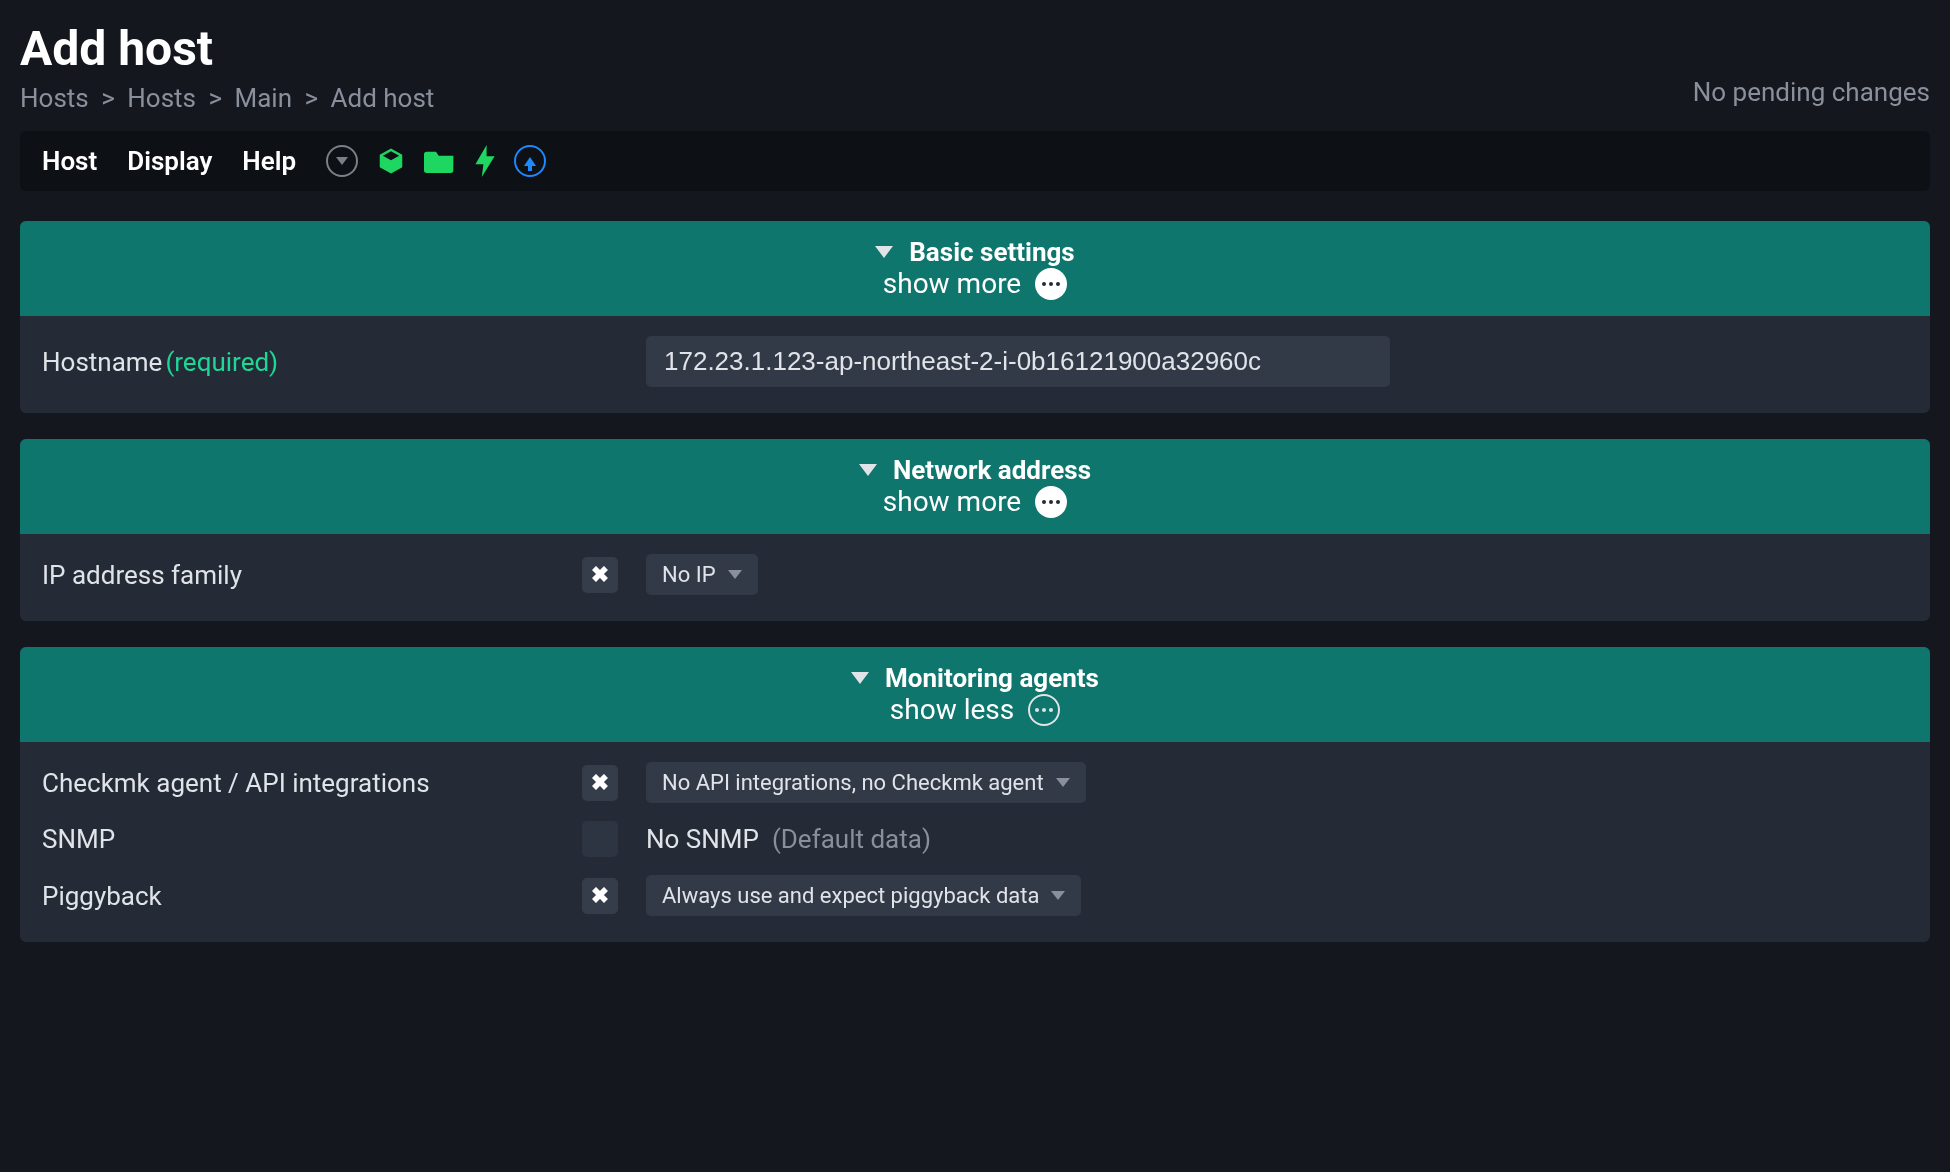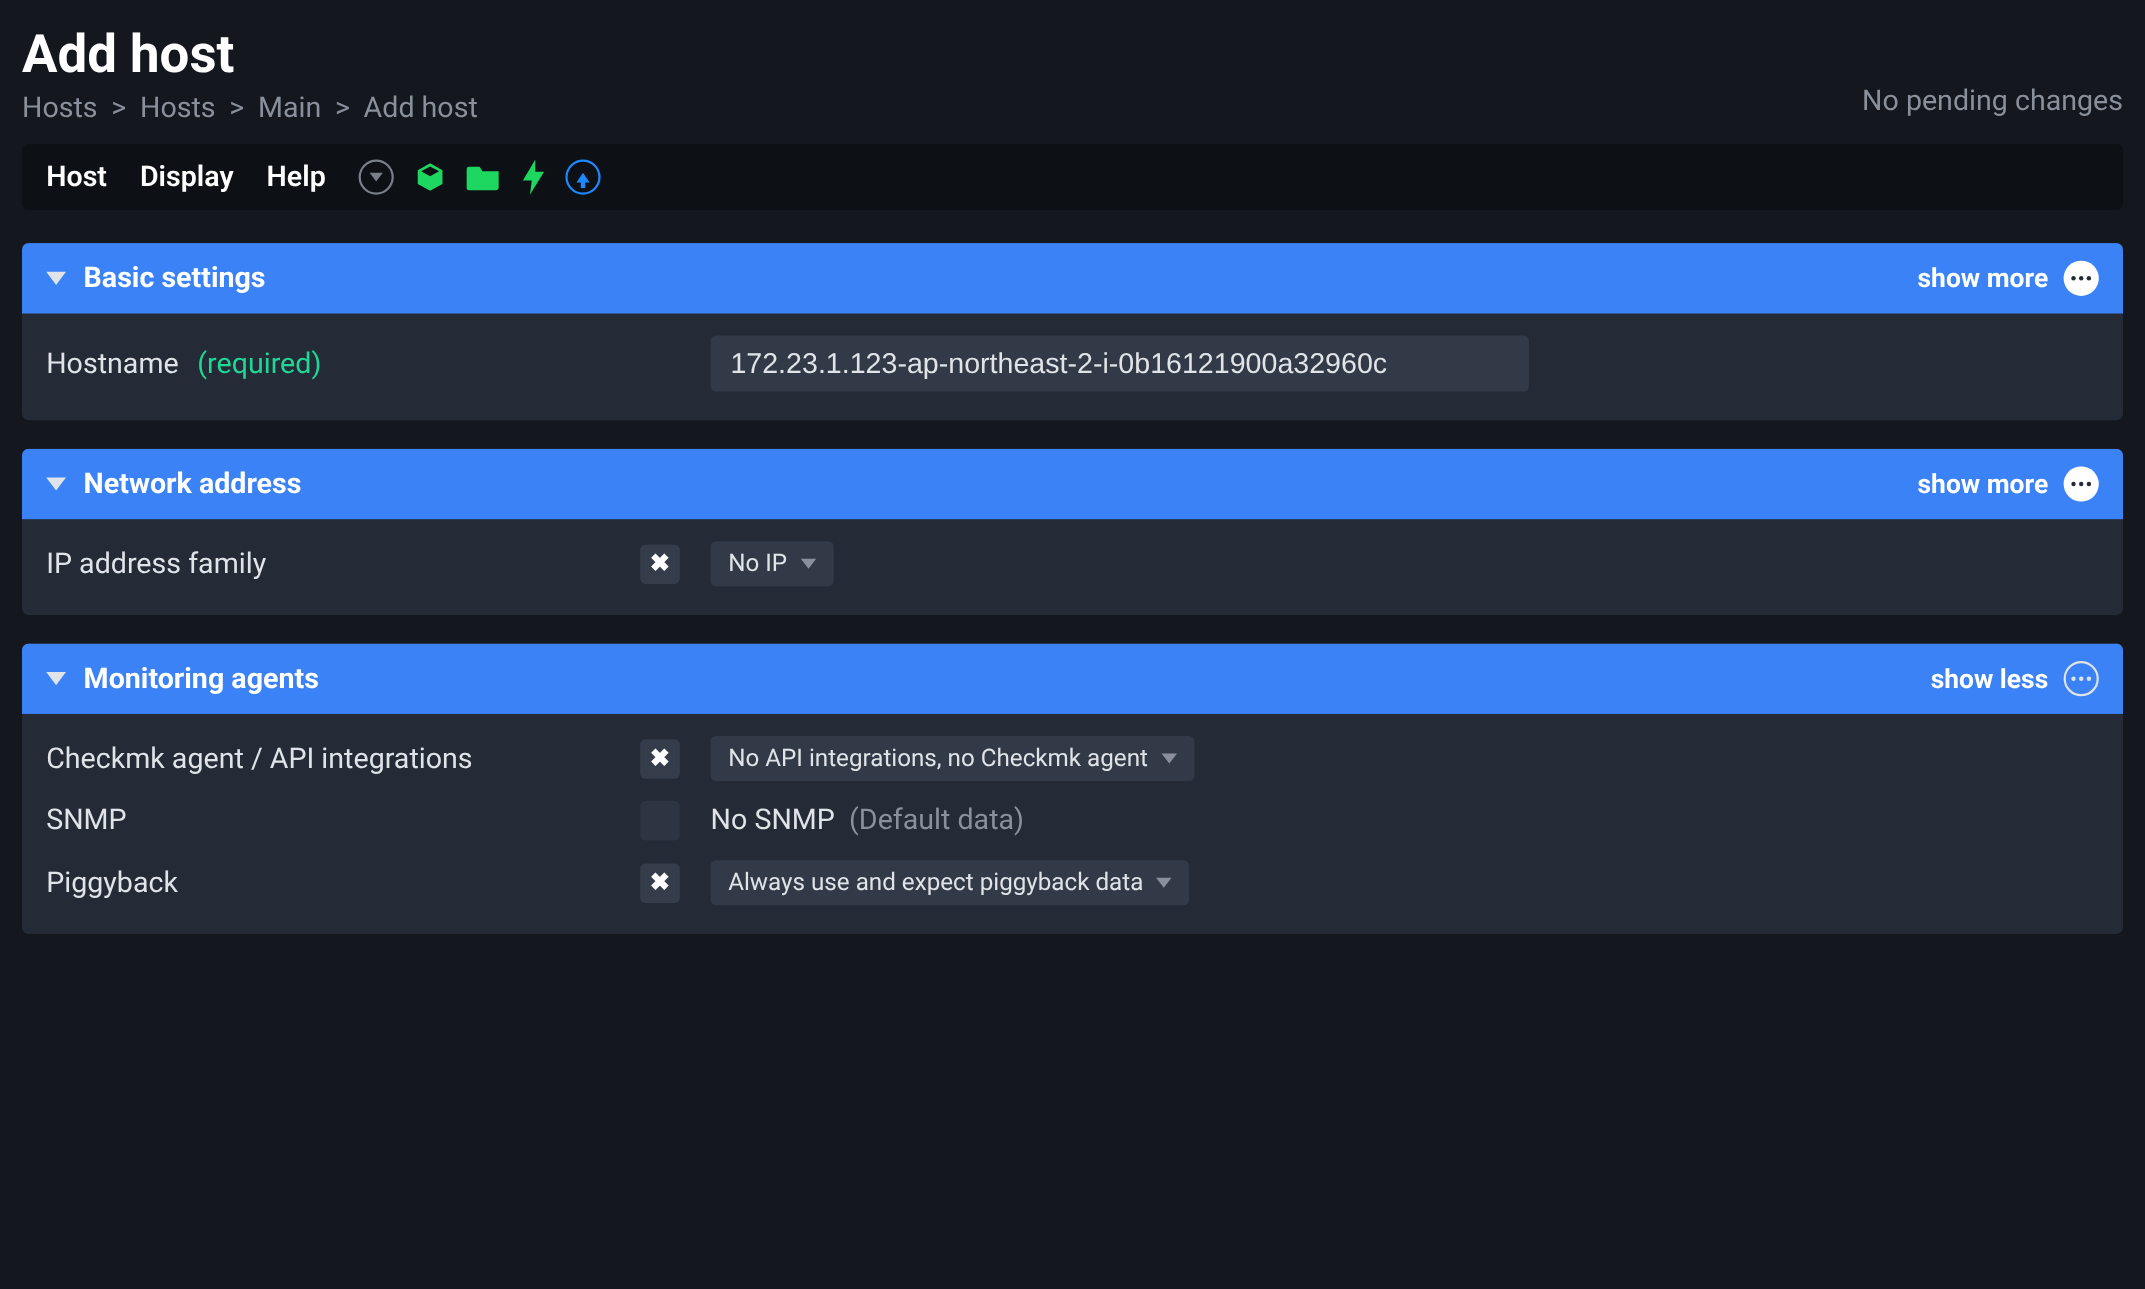--- a/index.html
+++ b/index.html
@@ -89,25 +89,26 @@
   background:#1e88ff;
 }
 .cube-icon svg, .folder-icon svg, .bolt-icon svg { display:block; }
 .section {
   background: #242b36;
   border-radius: 6px;
   margin-bottom: 26px;
   overflow: hidden;
 }
 .section-header {
-  background: #3b82f6;
+  background: #0f766e;
   padding: 16px 22px;
   display: flex;
   align-items: center;
   justify-content: space-between;
+  flex-direction: column;
 }
 .section-header-left {
   display: flex;
   align-items: center;
   gap: 16px;
 }
 .tri-down {
   width: 0; height: 0;
   border-left: 9px solid transparent;
   border-right: 9px solid transparent;
@@ -118,22 +119,22 @@
   font-size: 26px;
   font-weight: 700;
   color: #fff;
 }
 .section-header-right {
   display: flex;
   align-items: center;
   gap: 14px;
 }
 .show-toggle {
-  font-size: 24px;
-  font-weight: 700;
+  font-size: 28px;
+  font-weight: 400;
   color: #fff;
   cursor: pointer;
 }
 .dots-btn {
   width: 32px; height: 32px;
   border-radius: 50%;
   display:flex; align-items:center; justify-content:center;
   cursor:pointer;
 }
 .dots-btn.filled { background:#fff; }
@@ -157,21 +158,21 @@
   white-space: nowrap;
   overflow: hidden;
 }
 .field-label {
   font-size: 26px;
   color: #e0e3e8;
 }
 .required {
   color: #1ed796;
   font-size: 26px;
-  margin-left: 17px;
+  margin-left: 3px;
 }
 .dots-fill {
   flex: 1;
   border-bottom: 3px dotted #6b7280;
   margin-left: 10px;
   margin-right: 6px;
   position: relative;
   top: -4px;
   min-width: 20px;
 }

